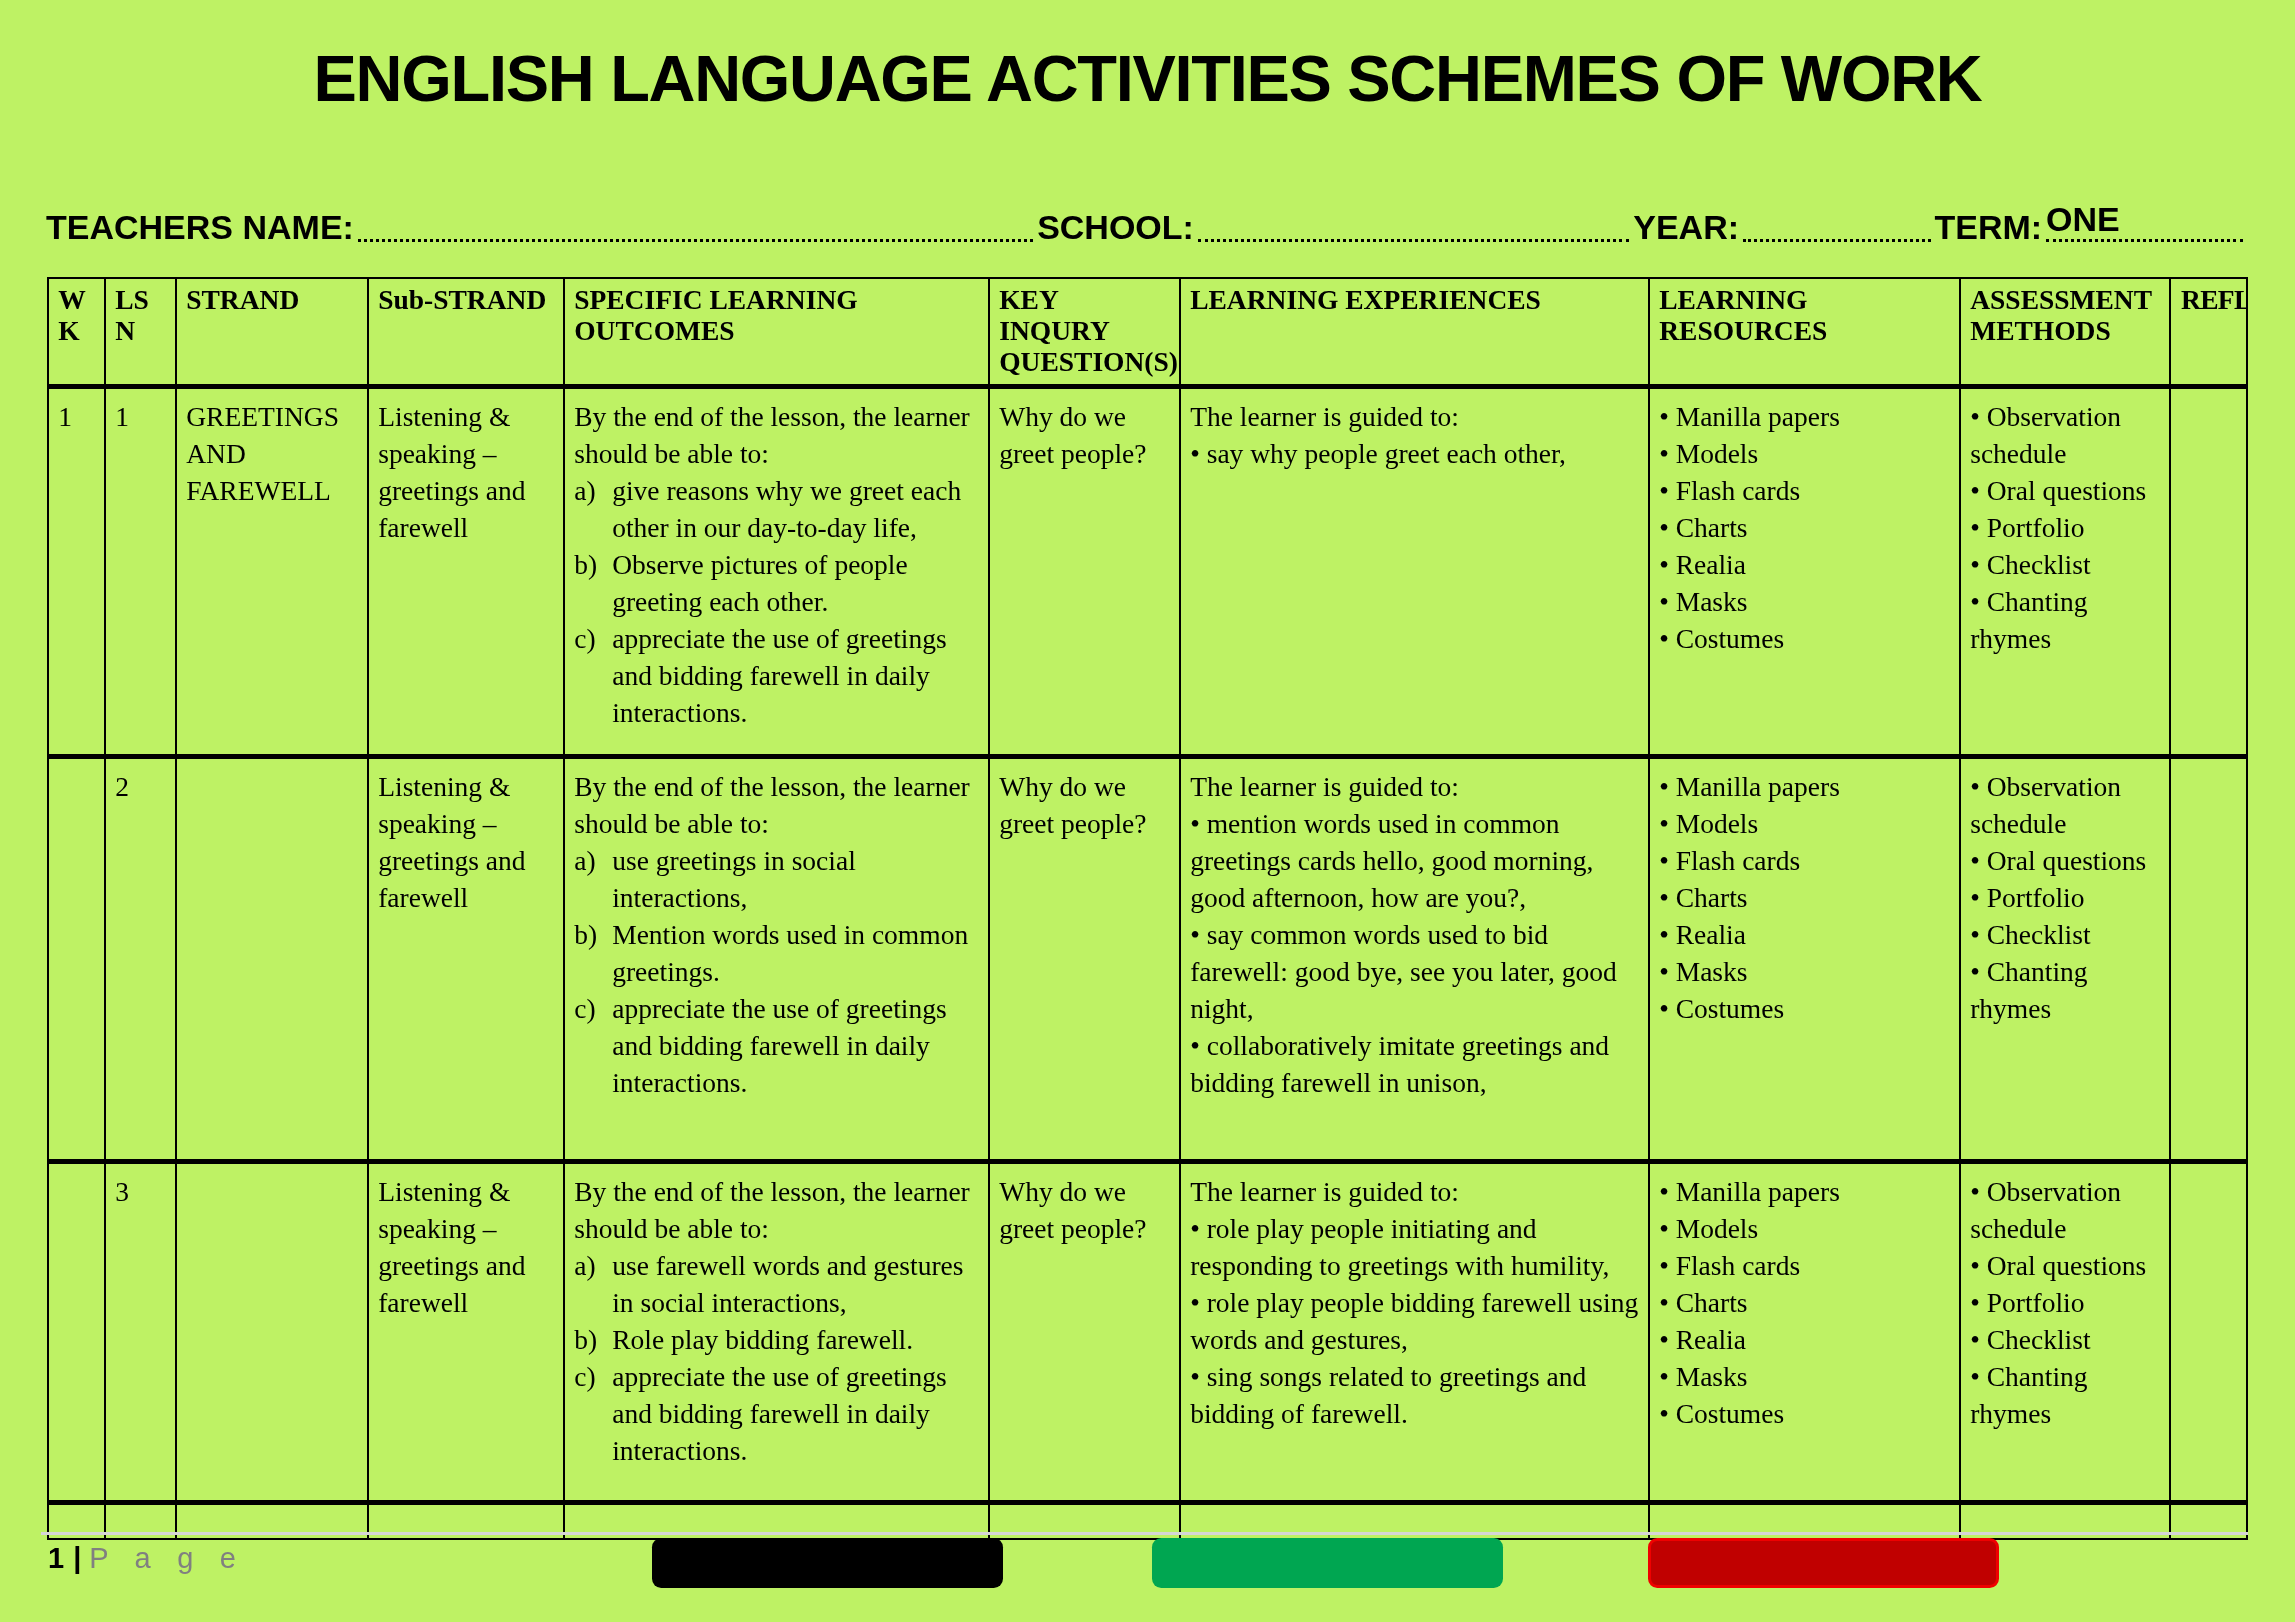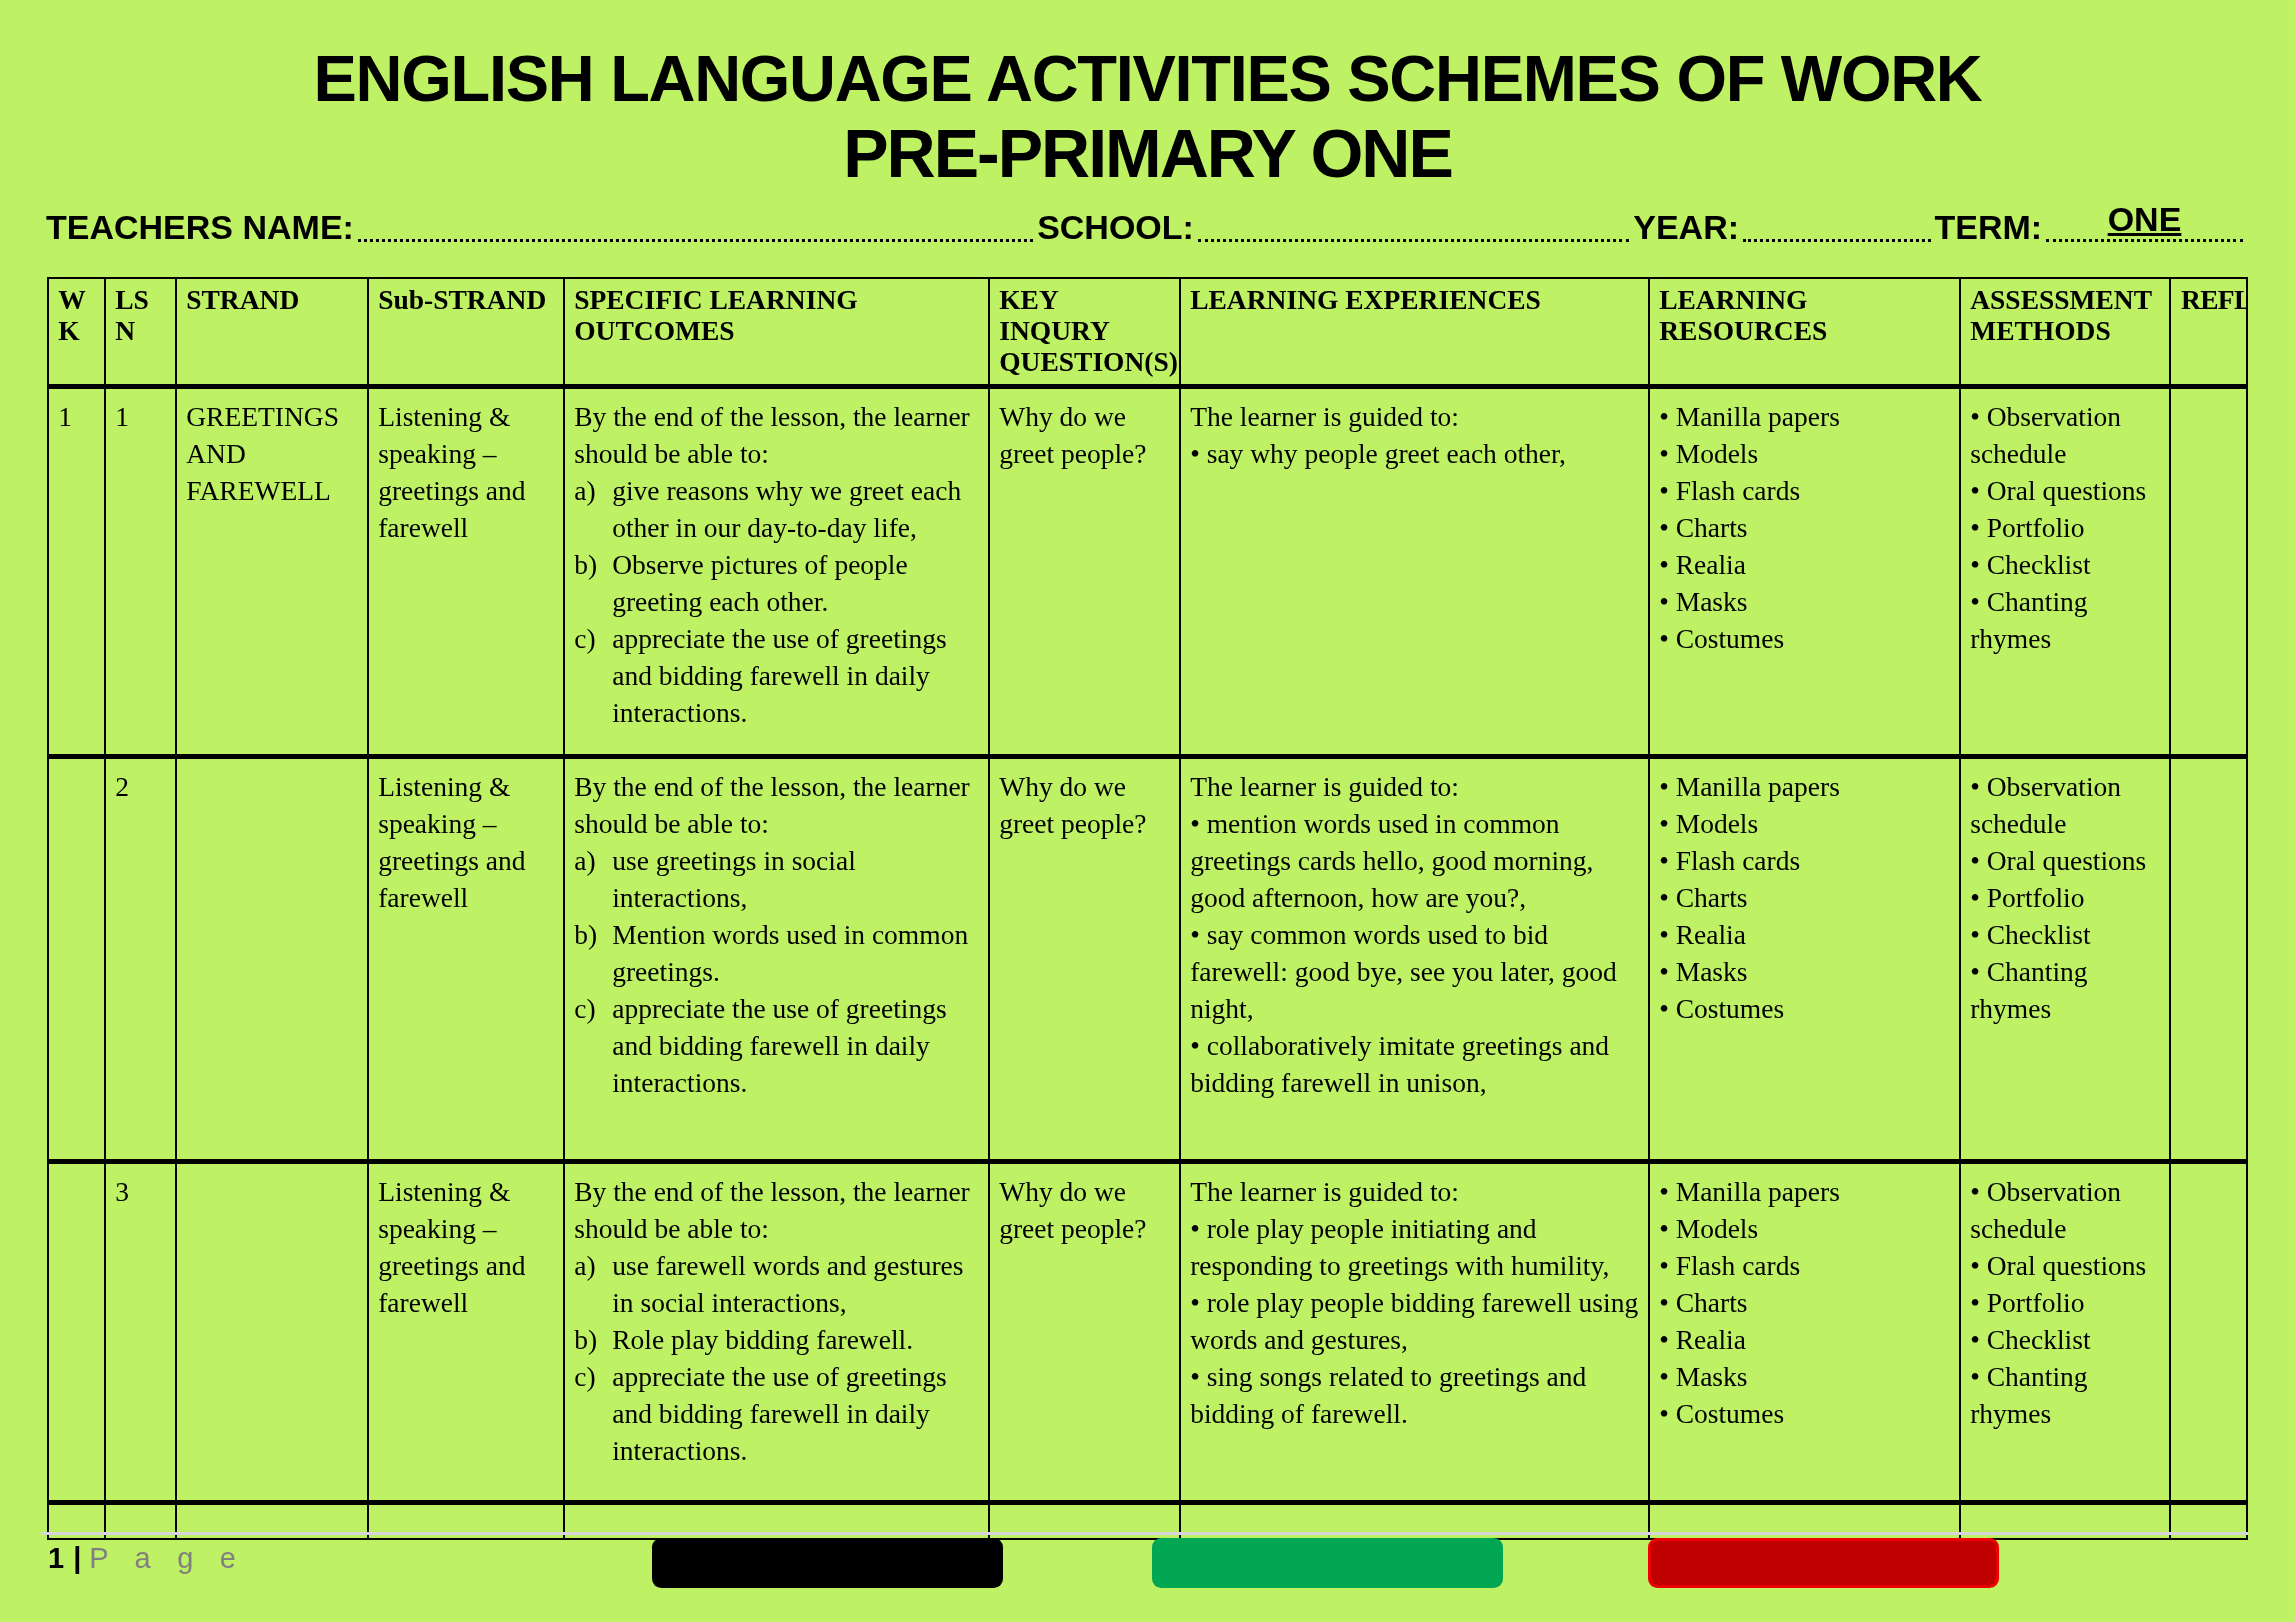--- a/index.html
+++ b/index.html
@@ -19,23 +19,22 @@
   }
   .form-line {
     position:absolute; top:200px; left:46px; right:52px;
     display:flex; align-items:flex-end; white-space:nowrap;
     font-family:"Liberation Sans", sans-serif; font-weight:bold;
     font-size:34px; line-height:1.15;
   }
   .leader { border-bottom:3.3px dotted #000; margin:0 3.9px 5.2px 3.9px; height:0.7px; }
   .lead-1 { flex:3.6; } .lead-2 { flex:2.3; } .lead-3 { flex:1; }
   .term-fill {
-    flex:1.05; text-align:center; border-bottom:3.3px dotted #000;
+    flex:1.05; text-align:left; border-bottom:3.3px dotted #000;
     margin:0 0 5.2px 3.9px;
-    text-decoration:underline;
   }
   .sow-table {
     position:absolute; top:277px; left:47px; width:2200px;
     border-collapse:collapse; table-layout:fixed;
     font-size:27.5px; line-height:37px;
   }
   .sow-table th, .sow-table td {
     border:2.6px solid #000; vertical-align:top; text-align:left;
     padding:9.2px 7.9px 6.5px 9.2px; overflow:hidden;margin-left:24px;
   }
@@ -64,21 +63,20 @@
   .page-num { font-weight:bold; color:#000; }
   .page-sep { font-weight:bold; color:#000; margin:0 7.9px 0 9.2px; }
   .page-label { color:#808080; letter-spacing:9.2px; }
 </style>
 </head>
 <body>
 
 <div class="page">
 
   <div class="title1">ENGLISH LANGUAGE ACTIVITIES SCHEMES OF WORK</div>
-  <div class="title2">PRE-PRIMARY ONE</div>
 
   <div class="form-line">
     <span>TEACHERS NAME:</span>
     <span class="leader lead-1"></span>
     <span>SCHOOL:</span>
     <span class="leader lead-2"></span>
     <span>YEAR:</span>
     <span class="leader lead-3"></span>
     <span>TERM:</span>
     <span class="term-fill"><span>ONE</span></span>

